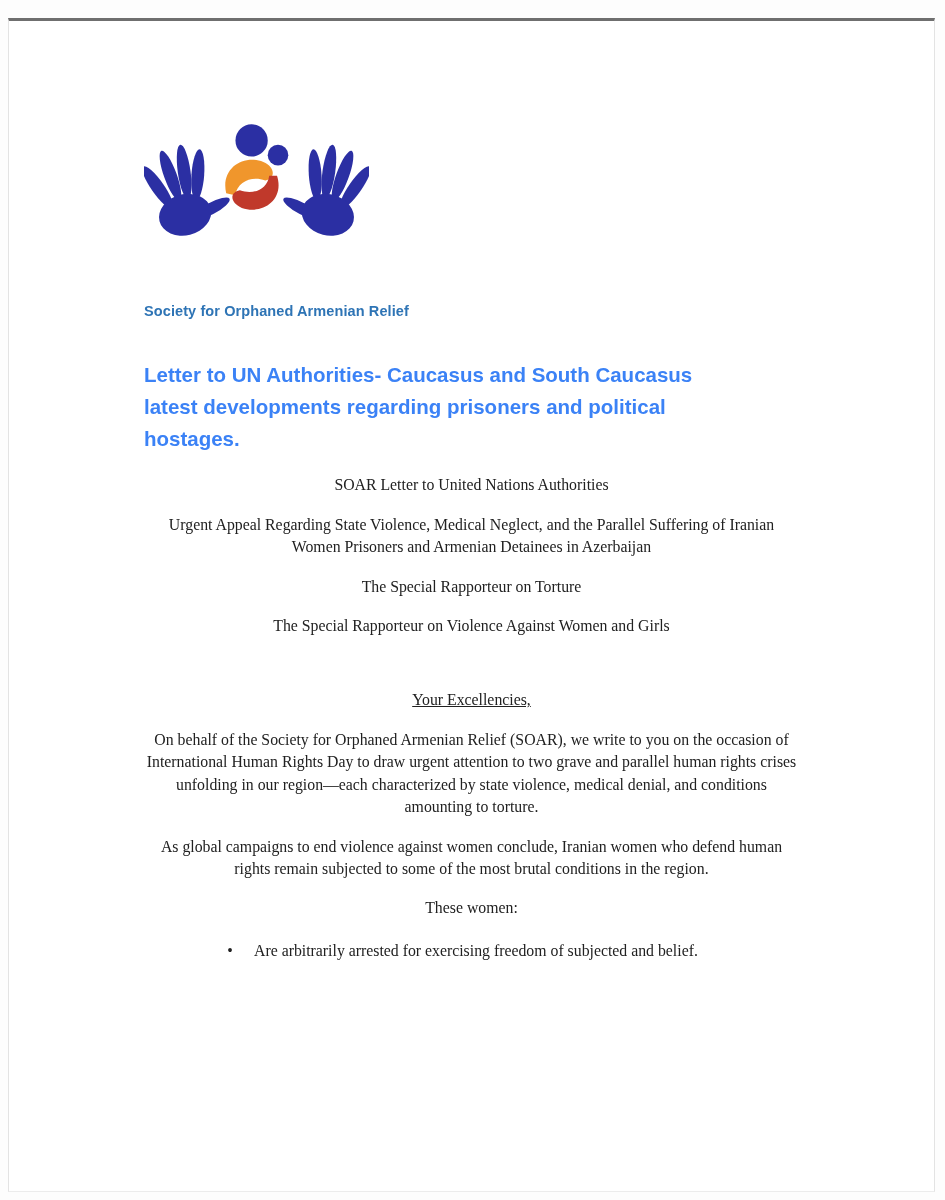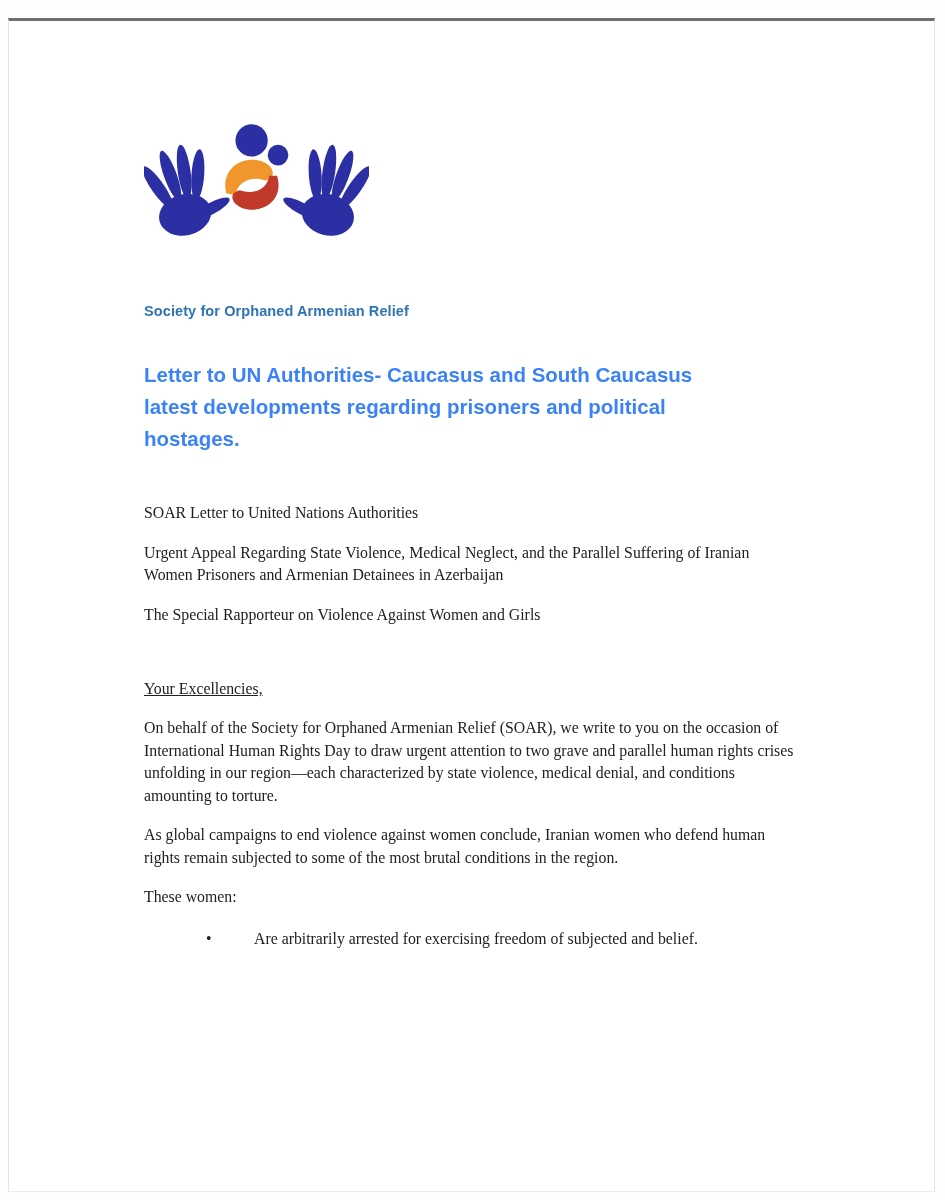--- a/index.html
+++ b/index.html
@@ -49,21 +49,22 @@
   .doc-title {
     margin: 40px 0 0 0;
     color: #3b82f6;
     font-family: "Liberation Sans", sans-serif;
     font-weight: 700;
     font-size: 20.5px;
     line-height: 1.55;
     max-width: 585px;
   }
   .body-text {
-    margin-top: 48px;
+    margin-top: 20px;
+    text-align: center;
   }
   .body-text p {
     margin: 0 0 17px 0;
     color: #212121;
     font-size: 15.8px;
     line-height: 1.42;
     max-width: 655px;
   }
   p.space-before {
     margin-top: 52px;
@@ -123,20 +124,21 @@
         </g>
       </svg>
 
       <div class="org-label">Society for Orphaned Armenian Relief</div>
 
       <h1 class="doc-title">Letter to UN Authorities- Caucasus and South Caucasus latest developments regarding prisoners and political hostages.</h1>
 
       <div class="body-text">
         <p>SOAR Letter to United Nations Authorities</p>
         <p>Urgent Appeal Regarding State Violence, Medical Neglect, and the Parallel Suffering of Iranian Women Prisoners and Armenian Detainees in Azerbaijan</p>
+        <p>The Special Rapporteur on Torture</p>
         <p>The Special Rapporteur on Violence Against Women and Girls</p>
         <p class="space-before">Your Excellencies,</p>
         <p>On behalf of the Society for Orphaned Armenian Relief (SOAR), we write to you on the occasion of International Human Rights Day to draw urgent attention to two grave and parallel human rights crises unfolding in our region—each characterized by state violence, medical denial, and conditions amounting to torture.</p>
         <p>As global campaigns to end violence against women conclude, Iranian women who defend human rights remain subjected to some of the most brutal conditions in the region.</p>
         <p>These women:</p>
 
         <ul class="bullets">
           <li>
             <span class="bullet-marker">•</span>
             <span>Are arbitrarily arrested for exercising freedom of subjected and belief.</span>

